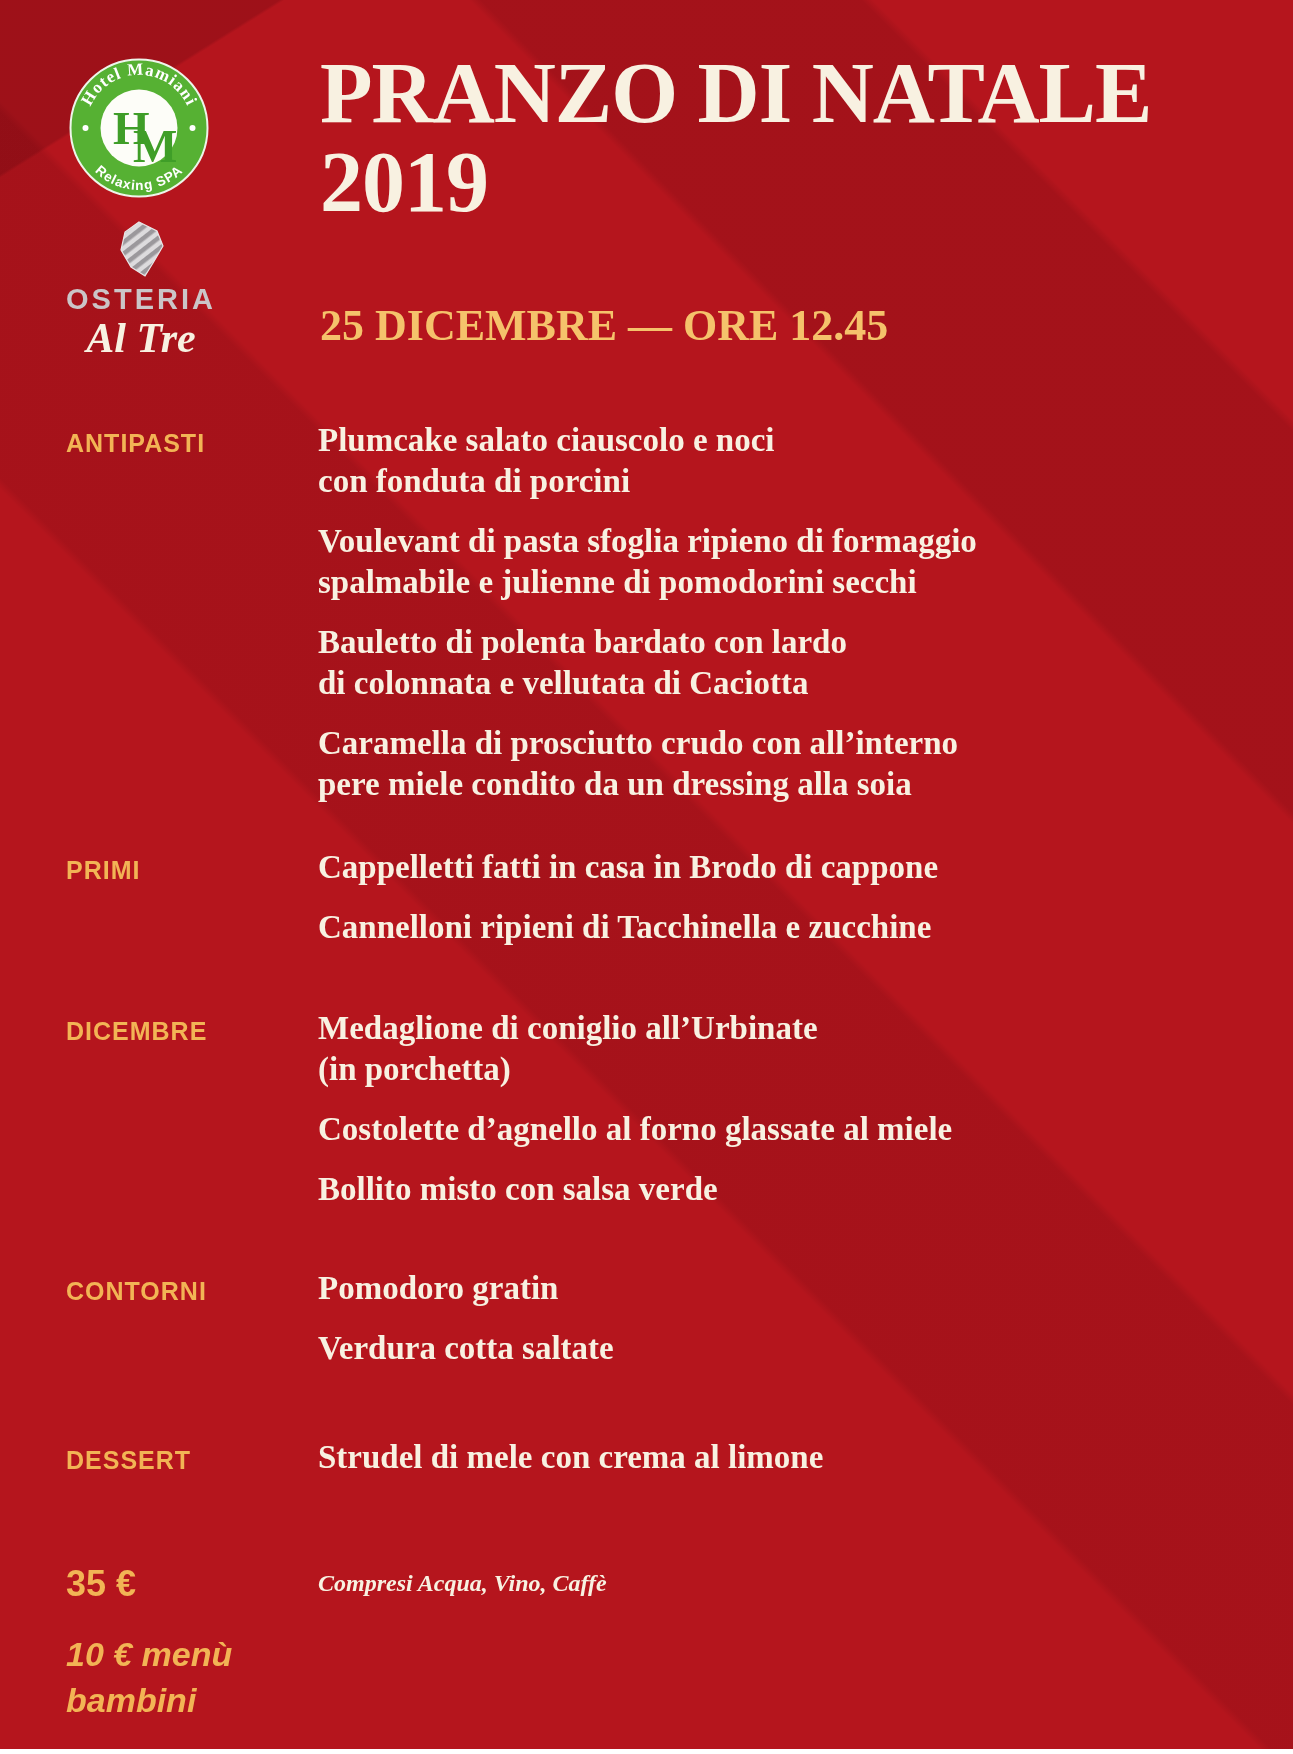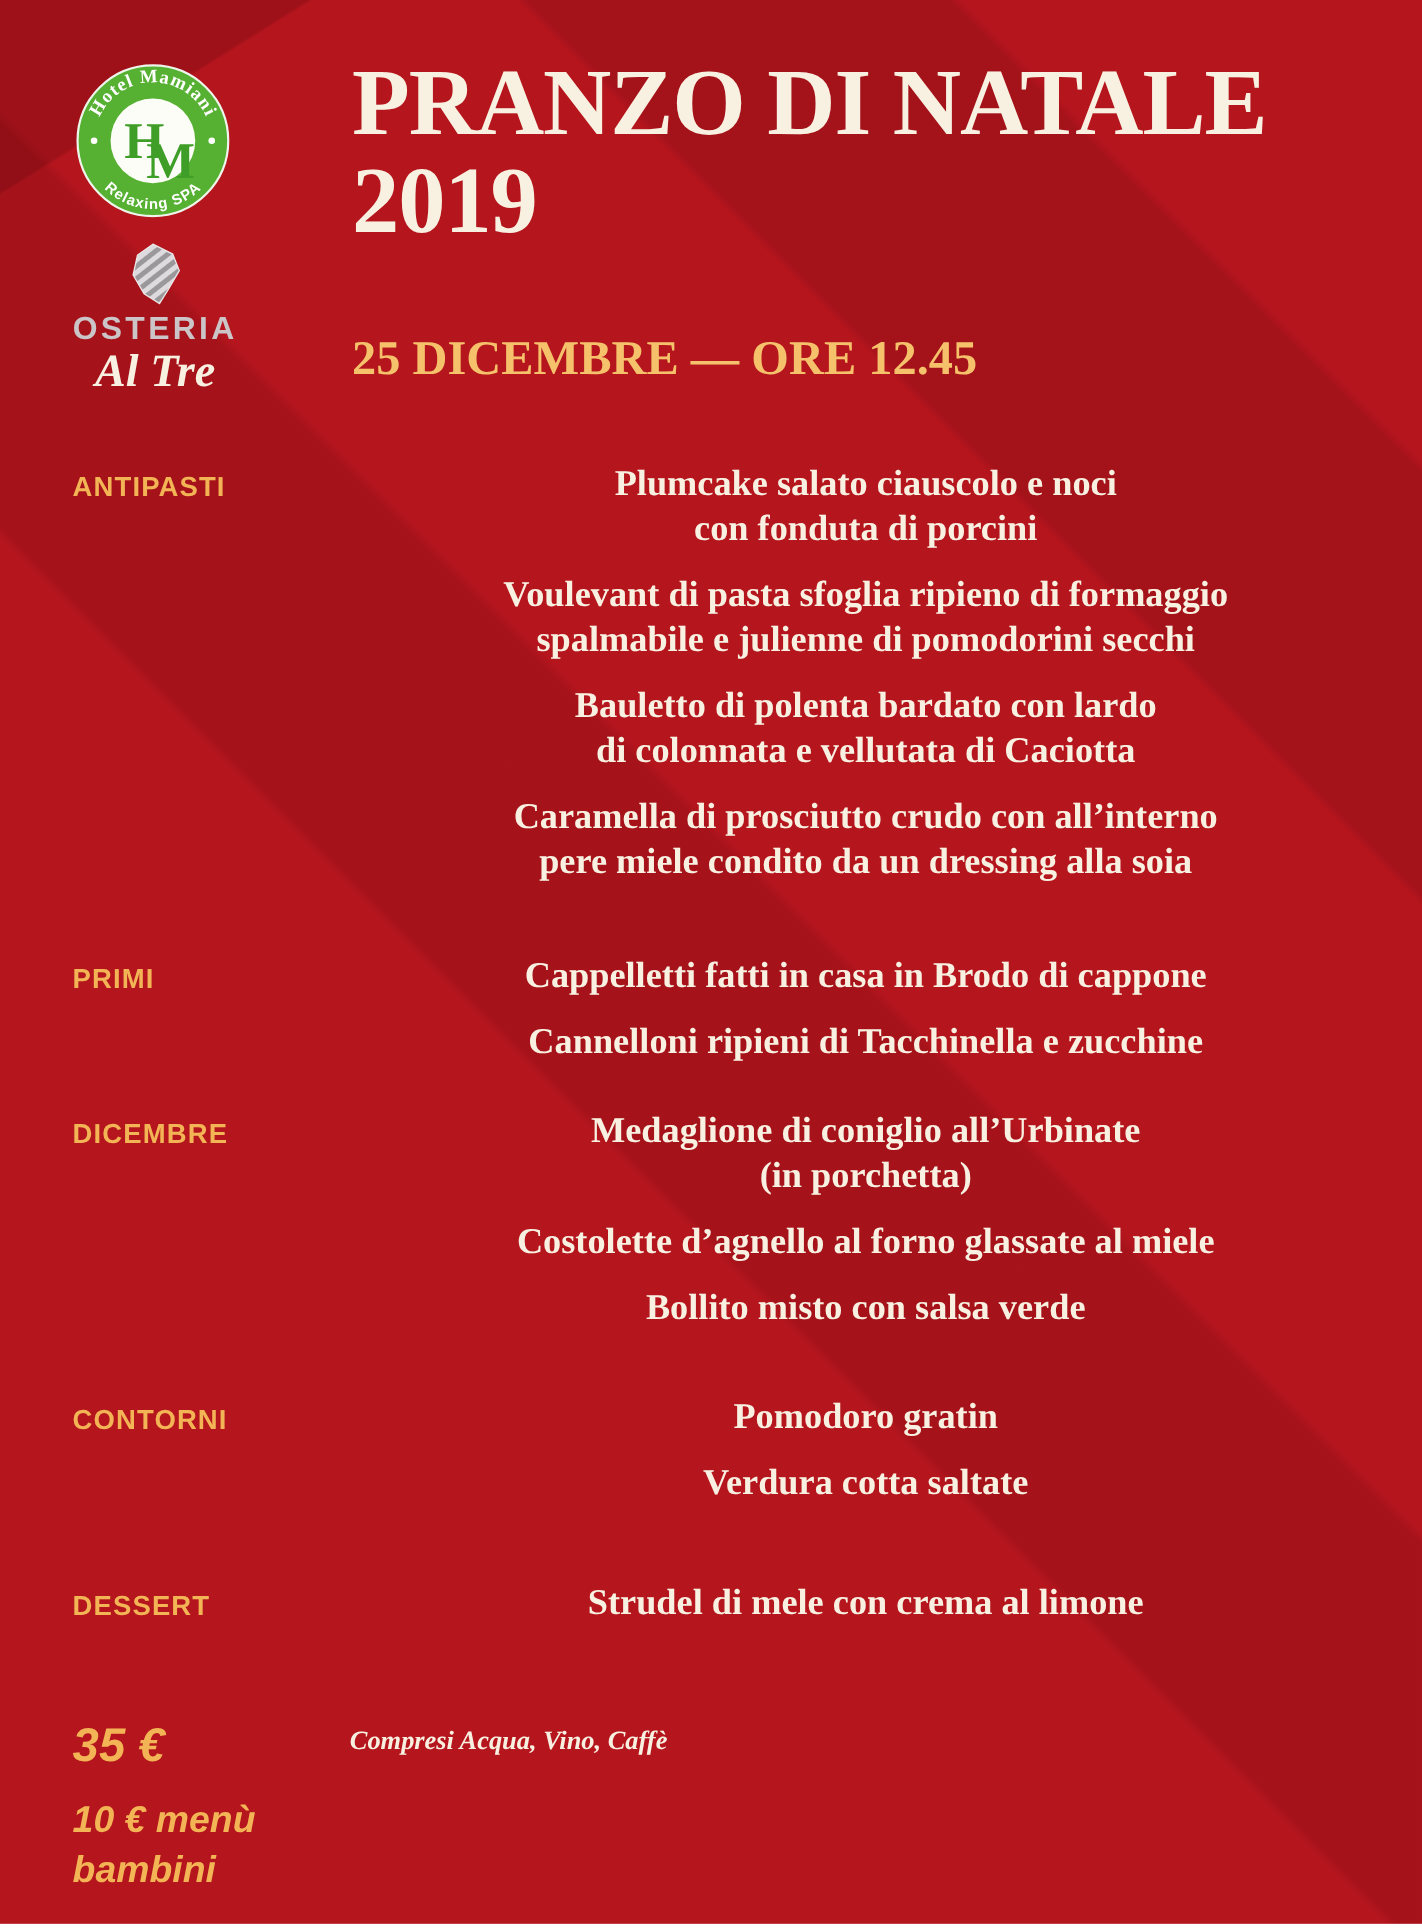--- a/index.html
+++ b/index.html
@@ -44,32 +44,32 @@
 
   
   .menu-section{position:absolute;left:66px;width:1190px;display:flex;align-items:flex-start;}
   .section-label{
     width:252px;flex:0 0 252px;padding-top:9px;
     font-family:"Liberation Sans","DejaVu Sans",sans-serif;
     font-weight:bold;font-size:25px;letter-spacing:1px;
     color:var(--gold,#f2b455);
   }
   .section-items{flex:1;}
-  .menu-item{margin-bottom:19px;text-align:center;}
+  .menu-item{margin-bottom:19px;}
   .item-line{
     font-weight:bold;font-size:33px;line-height:41px;
     color:var(--cream,#f8f1e1);
   }
 
   
   .price-row{position:absolute;left:66px;top:1563px;width:1190px;display:flex;align-items:flex-start;}
   .price{
     width:252px;flex:0 0 252px;
     font-family:"Liberation Sans","DejaVu Sans",sans-serif;
-    font-weight:bold;font-style:italic;font-size:43px;
+    font-weight:bold;font-size:36px;
     color:var(--gold,#f2b455);
   }
   .included{
     font-weight:bold;font-style:italic;font-size:24px;line-height:41px;
     color:var(--cream,#f8f1e1);
   }
   .kids-price{
     position:absolute;left:66px;top:1631px;width:235px;
     font-family:"Liberation Sans","DejaVu Sans",sans-serif;
     font-weight:bold;font-style:italic;font-size:34px;line-height:46px;
@@ -139,21 +139,21 @@
         <div class="item-line">Bauletto di polenta bardato con lardo</div>
         <div class="item-line">di colonnata e vellutata di Caciotta</div>
       </div>
       <div class="menu-item">
         <div class="item-line">Caramella di prosciutto crudo con all’interno</div>
         <div class="item-line">pere miele condito da un dressing alla soia</div>
       </div>
     </div>
   </section>
 
-  <section class="menu-section" style="top:867px">
+  <section class="menu-section" style="top:847px">
     <div class="section-label">PRIMI</div>
     <div class="section-items">
       <div class="menu-item">
         <div class="item-line">Cappelletti fatti in casa in Brodo di cappone</div>
       </div>
       <div class="menu-item">
         <div class="item-line">Cannelloni ripieni di Tacchinella e zucchine</div>
       </div>
     </div>
   </section>

